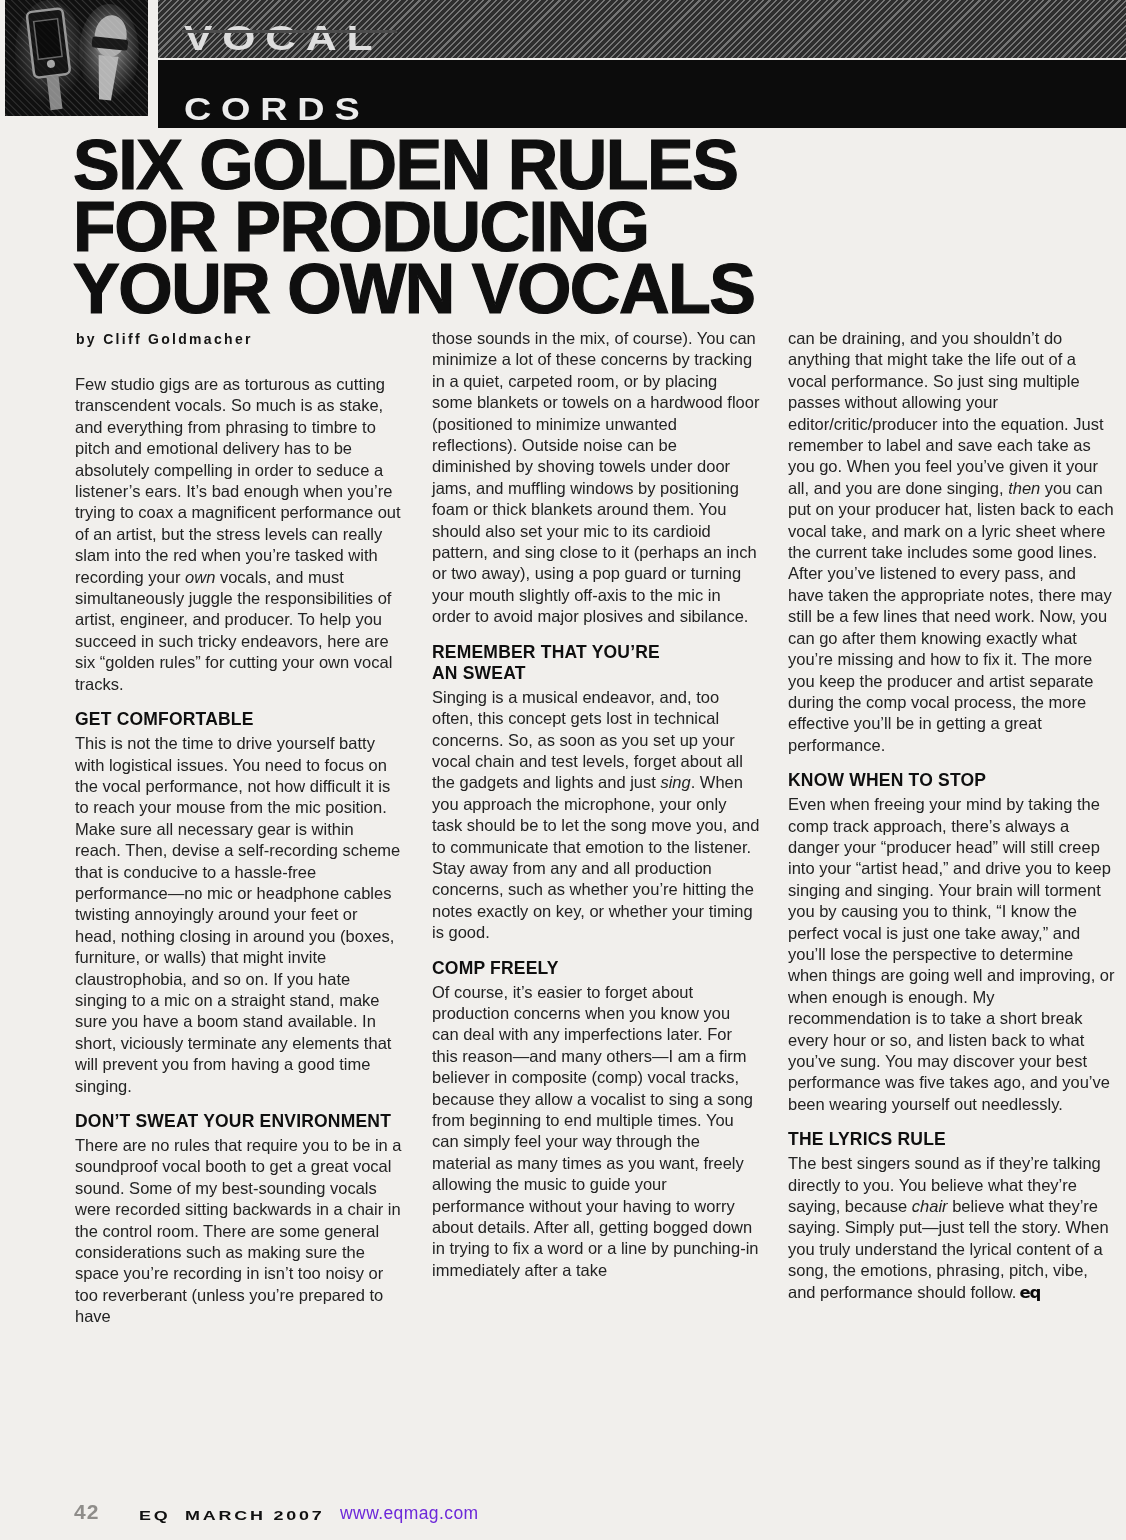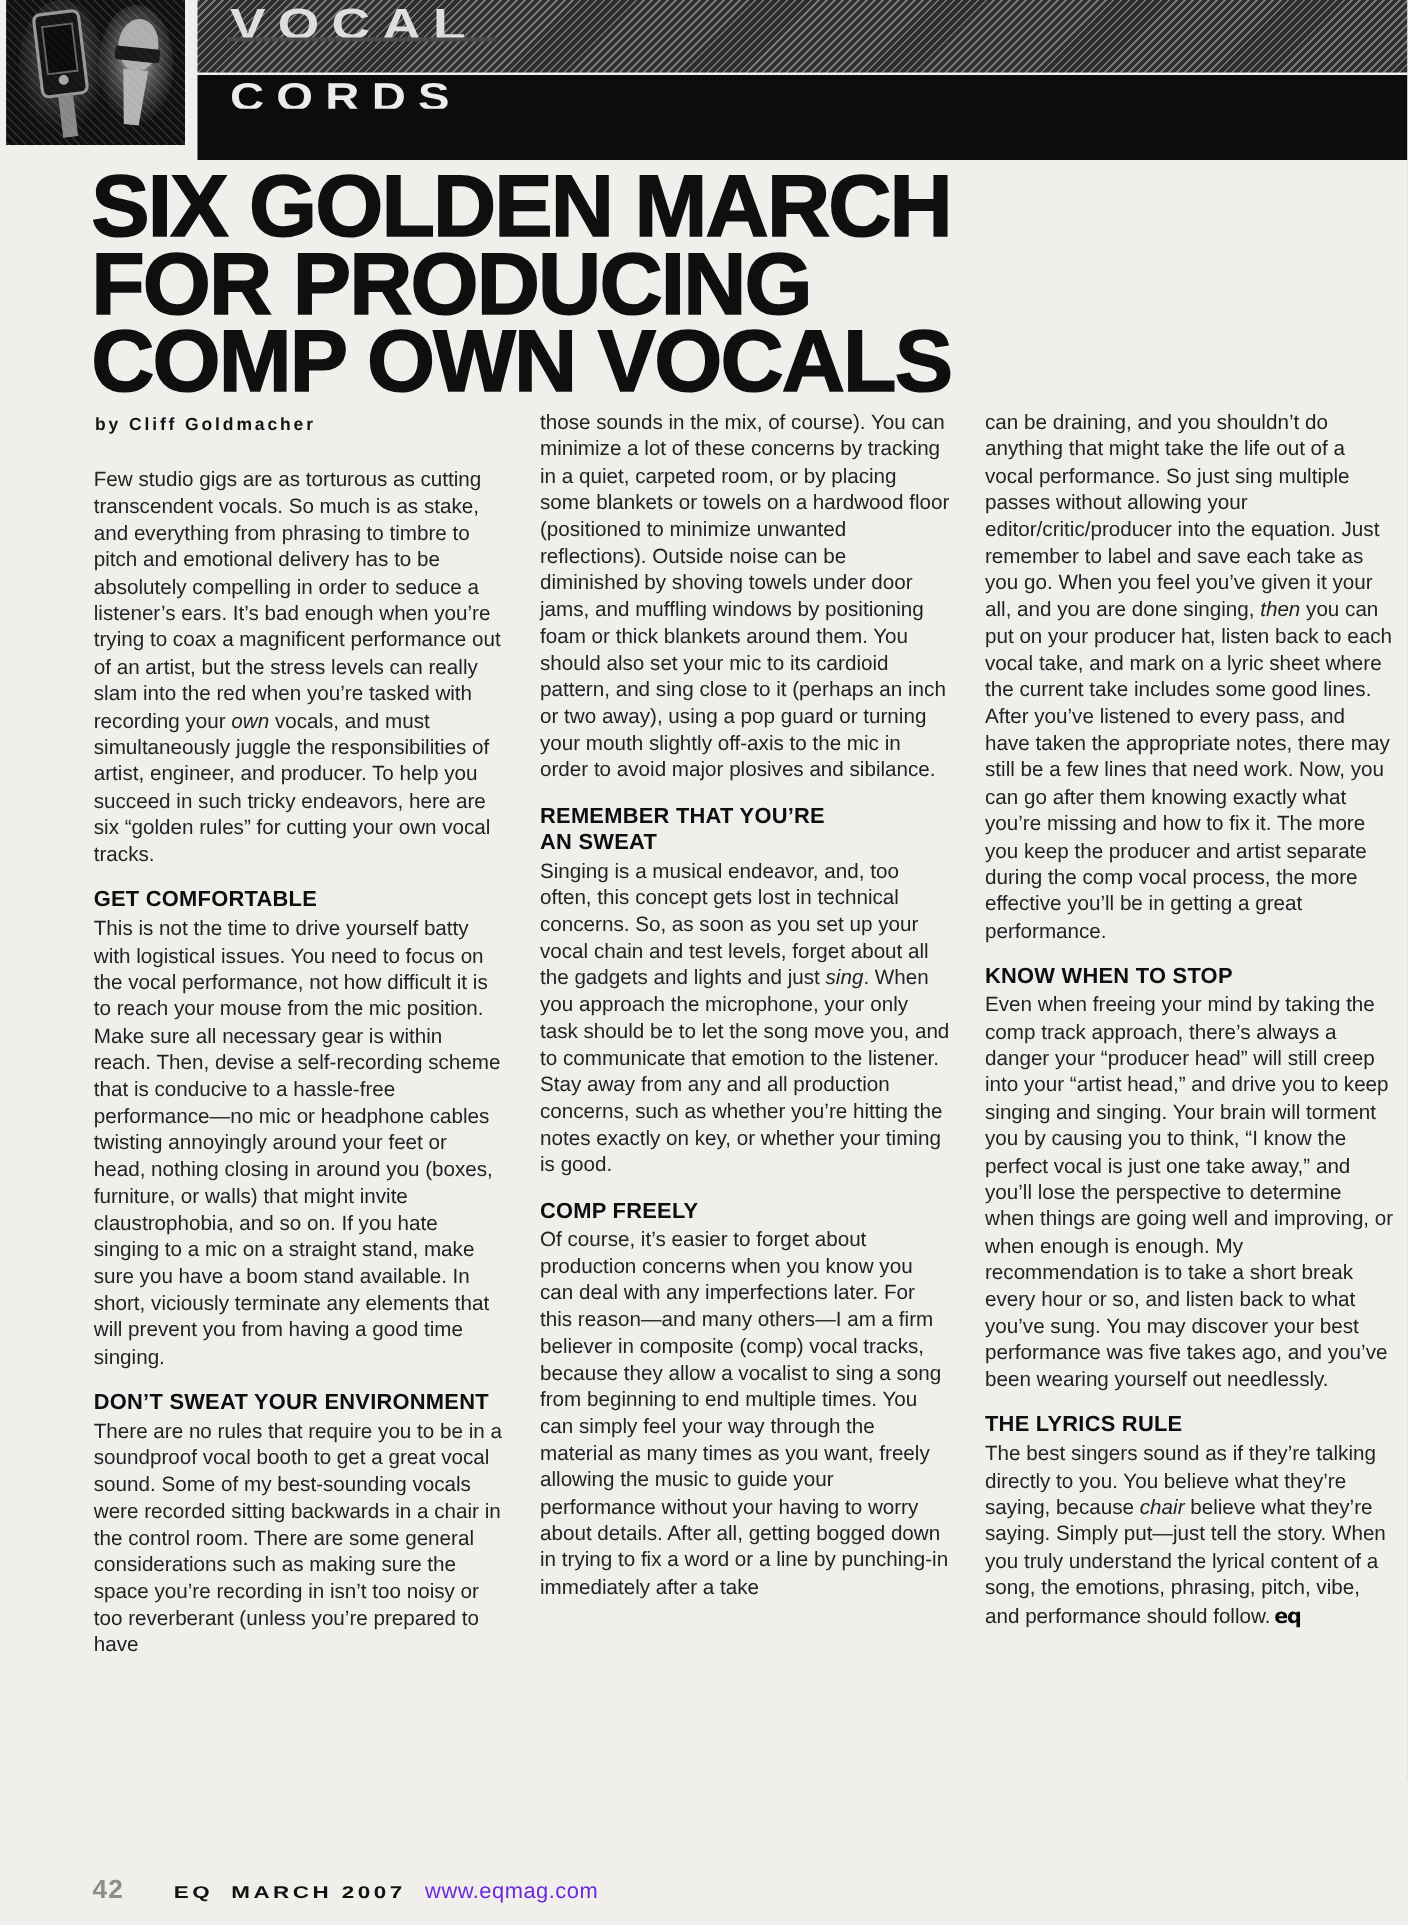--- a/index.html
+++ b/index.html
@@ -12,21 +12,21 @@
     color:#222;
   }
 
   
   .photo-wrap{
     position:absolute;left:5px;top:0;width:143px;height:116px;
     background:#0e0e0e;
   }
   .band{
     position:absolute;left:158px;width:968px;
-    display:flex;align-items:flex-start;
+    display:flex;align-items:flex-end;
   }
   .band-vocal{
     top:0;height:58px;
     background:repeating-linear-gradient(135deg,#757575 0 1.5px,#2e2e2e 1.5px 4.5px);
   }
   .band-cords{
     top:60px;height:68px;
     background:#0c0c0c;
   }
   .band-text{
@@ -139,23 +139,23 @@
   <div class="band band-vocal">
     <span class="band-text vocal-text">VOCAL</span>
     <span class="slit"></span>
   </div>
   <div class="band band-cords">
     <span class="band-text cords-text">CORDS</span>
     <span class="slit"></span>
   </div>
 
   <h1 class="title">
-    <span class="title-line">SIX GOLDEN MARCH</span>
+    <span class="title-line">SIX GOLDEN RULES</span>
     <span class="title-line">FOR PRODUCING</span>
-    <span class="title-line">COMP OWN VOCALS</span>
+    <span class="title-line">YOUR OWN VOCALS</span>
   </h1>
 
   <div class="byline">by Cliff Goldmacher</div>
 
   <div class="col col-1">
     <p class="para"><span>Few studio gigs are as torturous as cutting transcendent vocals. So much is as stake, and everything from phrasing to timbre to pitch and emotional delivery has to be absolutely compelling in order to seduce a listener’s ears. It’s bad enough when you’re trying to coax a magnificent performance out of an artist, but the stress levels can really slam into the red when you’re tasked with recording your </span><span class="em">own</span><span> vocals, and must simultaneously juggle the responsibilities of artist, engineer, and producer. To help you succeed in such tricky endeavors, here are six “golden rules” for cutting your own vocal tracks.</span></p>
     <h3 class="shead">GET COMFORTABLE</h3>
     <p class="para"><span>This is not the time to drive yourself batty with logistical issues. You need to focus on the vocal performance, not how difficult it is to reach your mouse from the mic position. Make sure all necessary gear is within reach. Then, devise a self-recording scheme that is conducive to a hassle-free performance—no mic or headphone cables twisting annoyingly around your feet or head, nothing closing in around you (boxes, furniture, or walls) that might invite claustrophobia, and so on. If you hate singing to a mic on a straight stand, make sure you have a boom stand available. In short, viciously terminate any elements that will prevent you from having a good time singing.</span></p>
     <h3 class="shead">DON’T SWEAT YOUR ENVIRONMENT</h3>
     <p class="para"><span>There are no rules that require you to be in a soundproof vocal booth to get a great vocal sound. Some of my best-sounding vocals were recorded sitting backwards in a chair in the control room. There are some general considerations such as making sure the space you’re recording in isn’t too noisy or too reverberant (unless you’re prepared to have</span></p>

